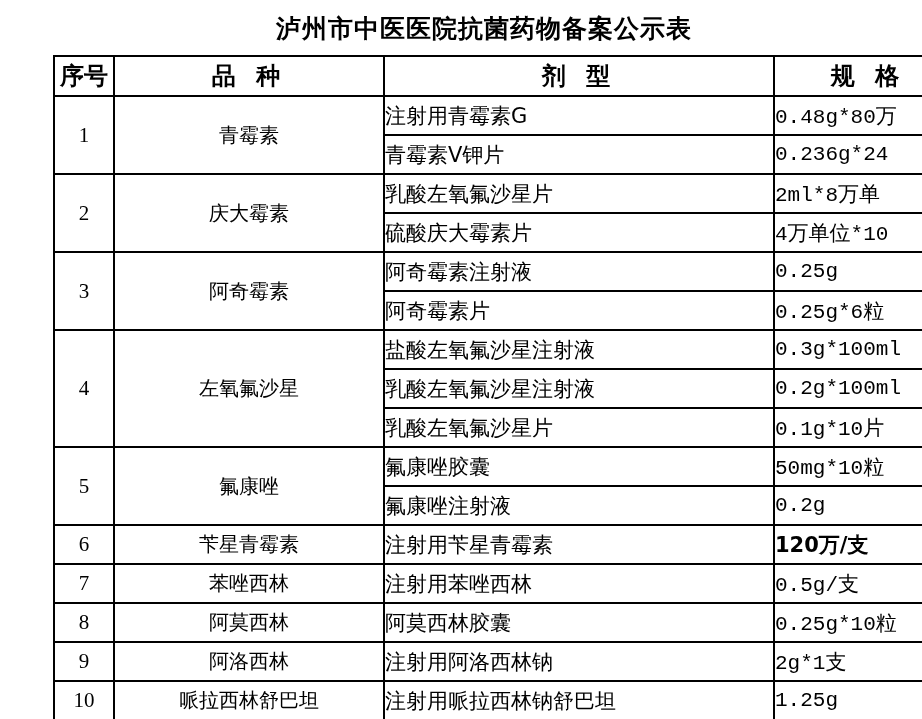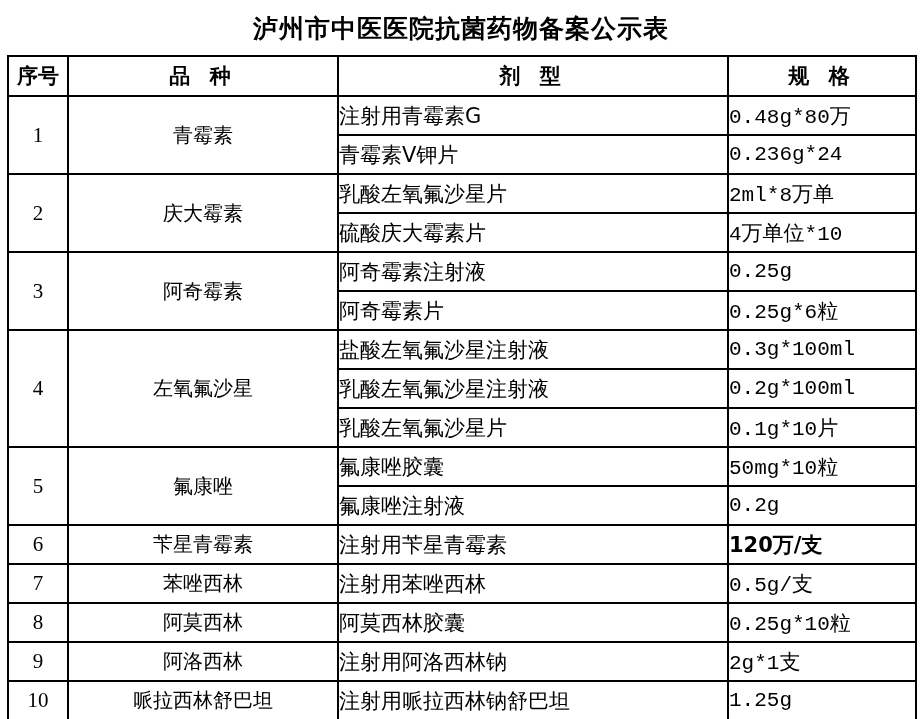--- a/index.html
+++ b/index.html
@@ -12,20 +12,21 @@
     height: 719px;
     font-family: "Liberation Serif", "DejaVu Serif", serif;
     color: #000000;
     overflow: hidden;
   }
   .page {
     width: 922px;
     height: 710px;
     position: relative;
     box-sizing: border-box;
+    padding-left: 46px;
   }
   .doc-title {
     text-align: center;
     font-size: 25px;
     font-weight: bold;
     letter-spacing: 1px;
     padding-top: 12px;
     padding-bottom: 10px;
     font-family: "DejaVu Sans", "Liberation Sans", sans-serif;
   }
@@ -34,21 +35,21 @@
     width: 908px;
     margin-left: 7px;
     table-layout: fixed;
   }
   table.main th, table.main td {
     border: 2px solid #000000;
     padding: 0;
     vertical-align: middle;
   }
   th.head {
-    font-size: 21px;
+    font-size: 24px;
     font-weight: bold;
     text-align: center;
     height: 38px;
     letter-spacing: 6px;
     font-family: "DejaVu Sans", "Liberation Sans", sans-serif;
   }
   th.head.no-space {
     letter-spacing: 0px;
   }
   col.c-no    { width: 60px; }

